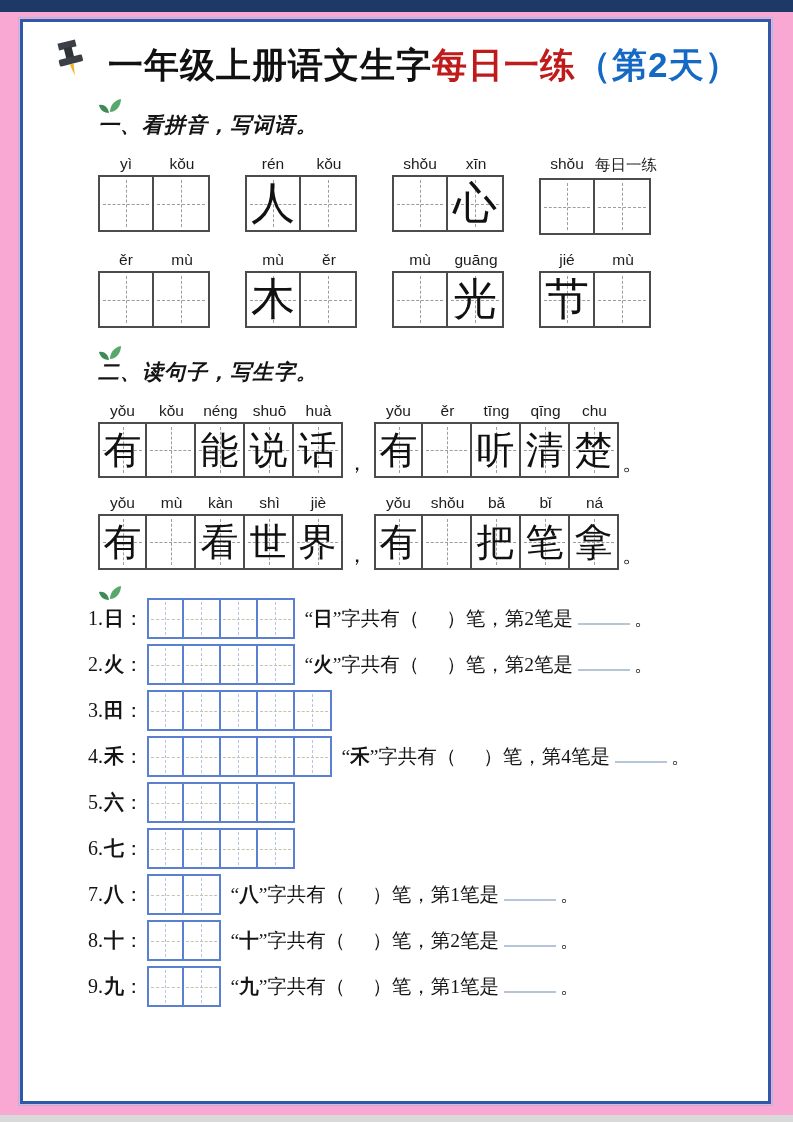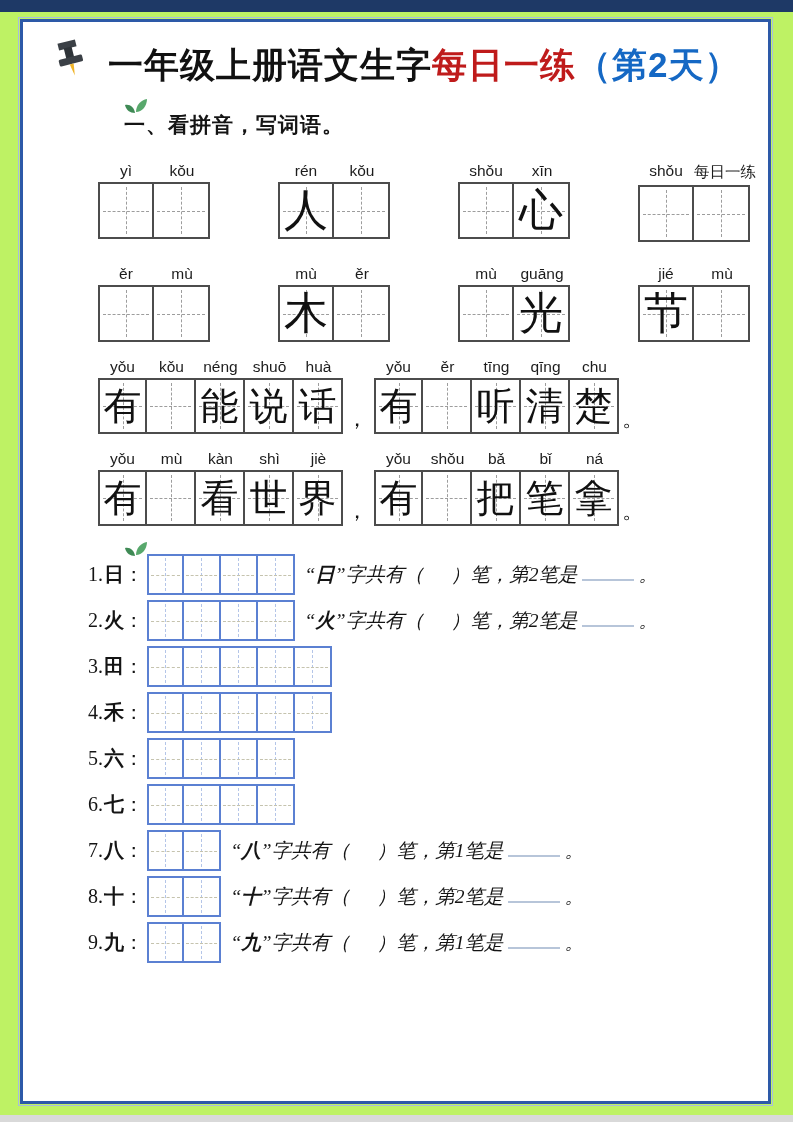--- a/index.html
+++ b/index.html
@@ -1,38 +1,38 @@
 <!DOCTYPE html>
 <html><head>
 <meta charset="utf-8">
 <style>
   * { margin:0; padding:0; box-sizing:border-box; }
   html,body { background:#ffffff; }
   body { font-family:"Liberation Serif", serif; width:793px; }
-  .page { position:relative; width:793px; height:1122px; background:#bef264; overflow:hidden;padding-left:7px; }
+  .page { position:relative; width:793px; height:1122px; background:#f9a8d4; overflow:hidden;padding-left:7px; }
   .topbar { position:absolute; top:0; left:0; width:100%; height:12px; background:#1e3966; }
   .bottomstrip { position:absolute; bottom:0; left:0; width:100%; height:7px; background:#d9d9d9; }
   .frame { position:absolute; top:19px; left:20px; right:22px; bottom:18px;
            border:3px solid #2d59a8; outline:1px solid #a9bcde; outline-offset:1px; background:#ffffff; }
   .content { position:absolute; top:19px; left:20px; right:22px; bottom:18px; padding:14px 0 0 0; }
 
   
   .header { display:flex; align-items:center; padding:6px 0 0 28px; }
   .pushpin { flex:0 0 auto; margin-right:14px; margin-top:-4px; }
   .title { font-family:"Liberation Sans", sans-serif; font-weight:bold; font-size:35px; letter-spacing:1px; color:#111; white-space:nowrap; }
   .title .t-red { color:#bf1b1b; }
   .title .t-blue { color:#1568c4; }
 
   
-  .sec-heading { position:relative; margin:20px 0 4px 104px; font-family:"Liberation Sans", sans-serif;
-                 font-weight:bold; font-size:21px; color:#141414; letter-spacing:1px; }
+  .sec-heading { position:relative; margin:20px 0 4px 78px; font-family:"Liberation Sans", sans-serif;
+                 font-weight:bold; font-size:21px; color:#141414; letter-spacing:1px;font-style:italic; }
   .leaf { position:absolute; top:-15px; left:0px; }
 
   
-  .word-row { display:flex; gap:68px; margin:23px 0 0 78px; }
+  .word-row { display:flex; gap:35px; margin:16px 0 0 78px; }
   .word-group { display:flex; flex-direction:column; }
   .pinyin-row { display:flex; margin-bottom:2px; }
   .pinyin-row .pinyin { display:inline-block; text-align:center; font-family:"Liberation Sans", sans-serif;
                         font-size:15.5px; color:#1c1c1c; white-space:nowrap; }
   .word-group .pinyin { width:56px; }
   .cells { display:flex; }
   .cell { position:relative; width:56px; height:57px; border:2px solid #4c4c4c; background:#fff;
           display:flex; align-items:center; justify-content:center; }
   .cell + .cell { border-left:none; }
   .cell::before { content:""; position:absolute; left:50%; top:3px; bottom:3px; border-left:1px dashed #9d9d9d; }
@@ -52,21 +52,21 @@
   .strokes-list { margin:10px 0 0 68px; }
   .stroke-row { display:flex; align-items:center; margin-bottom:5px; font-size:19.5px; color:#141414; }
   .sno { font-size:20px; margin-right:1px; }
   .szi { font-weight:bold; font-size:20px; }
   .scolon { margin-right:3px; }
   .bcells { display:flex; margin-right:10px; }
   .bcell { position:relative; width:37px; height:41px; border:2px solid #5b80d2; background:#fff; }
   .bcell + .bcell { border-left:none; }
   .bcell::before { content:""; position:absolute; left:50%; top:2px; bottom:2px; border-left:1px dashed #b4c5e8; }
   .bcell::after  { content:""; position:absolute; top:50%; left:2px; right:2px; border-top:1px dashed #c5c3ae; }
-  .q { white-space:nowrap;font-style:italic; }
+  .q { white-space:nowrap; }
   .q .qzi { font-weight:bold; }
   .pgap { display:inline-block; width:27px; }
   .blank { display:inline-block; width:52px; border-bottom:2px solid #b7c5d9; height:14px; margin:0 4px 0 5px; }
   .period { font-size:19px; }
 </style>
 </head>
 <body>
 
 <div class="page">
   <div class="topbar"></div>
@@ -190,20 +190,29 @@
             <div class="cells">
               <div class="cell">
                 <span class="hanzi">节</span>
               </div>
               <div class="cell"></div>
             </div>
           </div>
         </div>
       </div>
 
+    <div class="sec-heading" style="margin-top:30px;">
+      <span class="leaf">
+        <svg width="24" height="17" viewBox="0 0 24 17">
+          <path d="M11 15 C10 9 6 6 1 7 C2 12 6 15 11 15 Z" fill="#3f8a55"></path>
+          <path d="M12 14 C12 7 17 2 23 1 C23 8 18 14 12 14 Z" fill="#58a86c"></path>
+        </svg>
+      </span>
+      <span>二、读句子，写生字。</span>
+    </div>
     <div id="sentence-rows">
         <div class="sent-row">
           <div class="sent-wrap">
             <div class="sent-group">
               <div class="pinyin-row">
                 <span class="pinyin">yǒu</span>
                 <span class="pinyin">kǒu</span>
                 <span class="pinyin">néng</span>
                 <span class="pinyin">shuō</span>
                 <span class="pinyin">huà</span>
@@ -361,20 +370,21 @@
           <span class="sno">4.</span>
           <span class="szi">禾</span>
           <span class="scolon">：</span>
           <div class="bcells">
             <div class="bcell"></div>
             <div class="bcell"></div>
             <div class="bcell"></div>
             <div class="bcell"></div>
             <div class="bcell"></div>
           </div>
+          <span class="q"><span>“</span><span class="qzi">禾</span><span>”</span><span>字共有（</span><span class="pgap"></span><span>）笔，</span><span>第4笔是</span><span class="blank"></span><span class="period">。</span></span>
         </div>
         <div class="stroke-row">
           <span class="sno">5.</span>
           <span class="szi">六</span>
           <span class="scolon">：</span>
           <div class="bcells">
             <div class="bcell"></div>
             <div class="bcell"></div>
             <div class="bcell"></div>
             <div class="bcell"></div>

